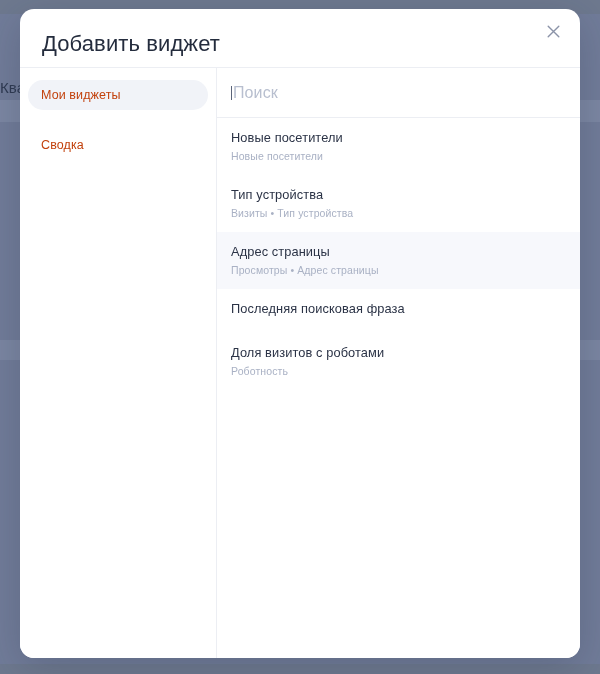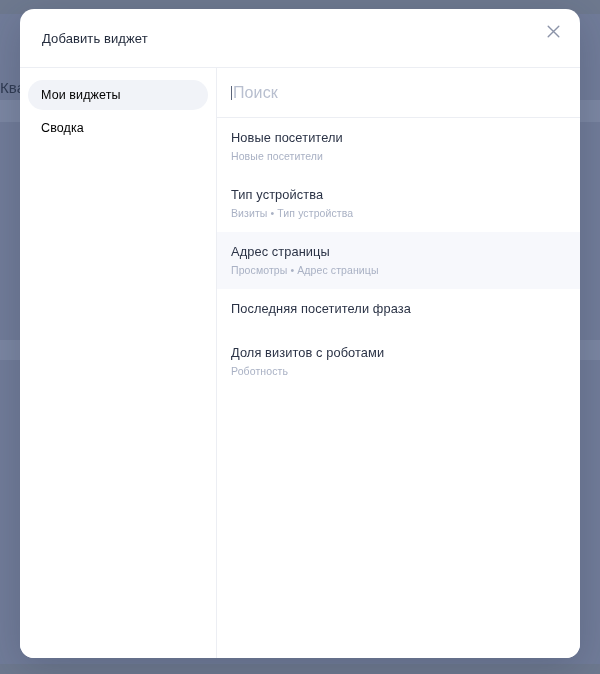--- a/index.html
+++ b/index.html
@@ -61,21 +61,21 @@
     height: 59px;
     flex: 0 0 59px;
     position: relative;
     border-bottom: 1px solid #eceef3;
     box-sizing: border-box;
   }
   .modal-title {
     position: absolute;
     left: 22px;
     top: 22px;
-    font-size: 13px;
+    font-size: 22px;
     color: #242c3d;
     font-weight: 500;
     letter-spacing: 0.1px;
   }
   .close-btn {
     position: absolute;
     right: 13px;
     top: 8px;
     width: 28px;
     height: 28px;
@@ -103,23 +103,23 @@
     padding: 12px 8px 0 8px;
     background: #fff;
   }
   .side-item {
     height: 30px;
     display: flex;
     align-items: center;
     padding: 0 13px;
     border-radius: 15px;
     font-size: 12.5px;
-    color: #000000;
+    color: #c2410c;
     cursor: pointer;
-    margin-bottom: 3px;
+    margin-bottom: 20px;
     letter-spacing: 0.1px;
   }
   .side-item.active {
     background: #f1f3f8;
   }
 
   
   .content {
     flex: 1 1 auto;
     display: flex;
@@ -239,21 +239,21 @@
           <div class="w-title">Тип устройства</div>
           <div class="w-sub">Визиты • Тип устройства</div>
         </div>
 
         <div class="widget-row highlight">
           <div class="w-title">Адрес страницы</div>
           <div class="w-sub">Просмотры • Адрес страницы</div>
         </div>
 
         <div class="widget-row">
-          <div class="w-title">Последняя посетители фраза</div>
+          <div class="w-title">Последняя поисковая фраза</div>
         </div>
 
 
         <div class="widget-row">
           <div class="w-title">Доля визитов с роботами</div>
           <div class="w-sub">Роботность</div>
         </div>
 
         <div class="widget-row">
         </div>

